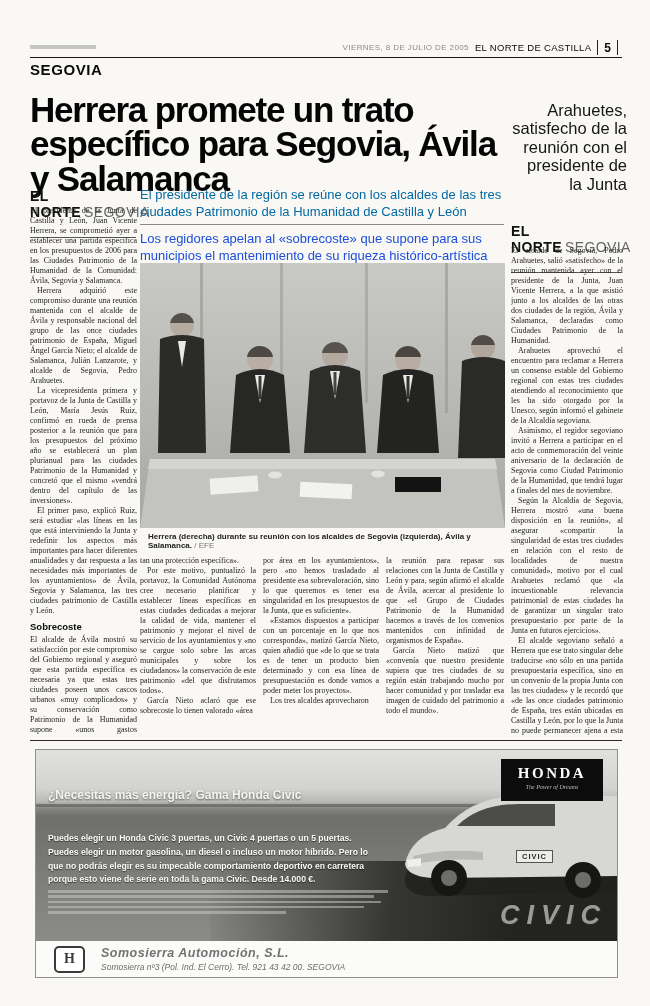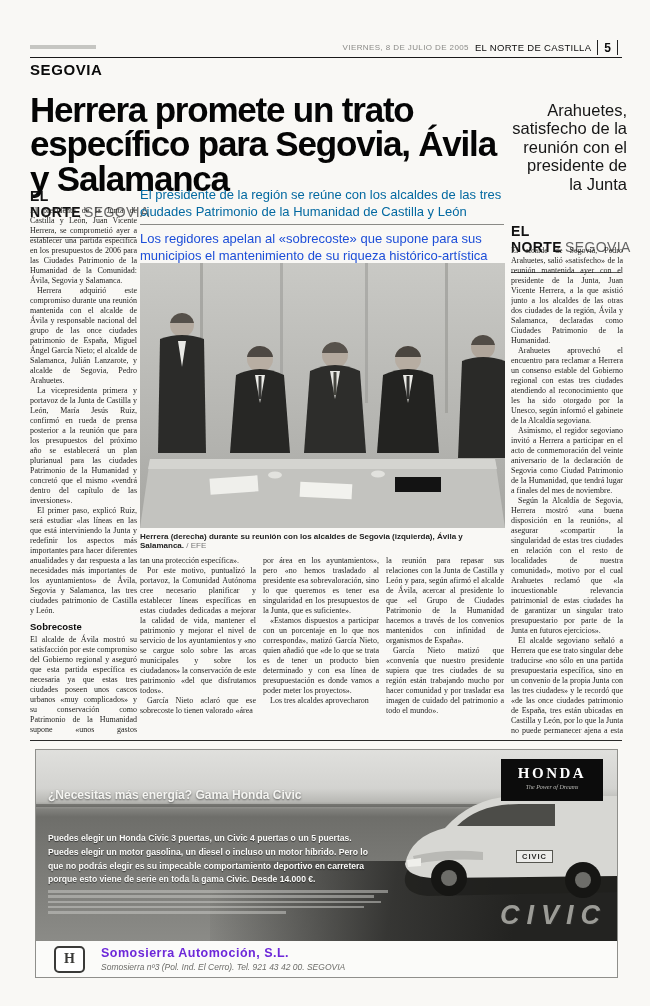--- a/index.html
+++ b/index.html
@@ -16,21 +16,21 @@
   
   .headline{position:absolute;top:93px;left:30px;width:492px;font-family:"Liberation Sans",sans-serif;font-weight:bold;font-size:35px;line-height:.98;letter-spacing:-1.2px;color:#050505;}
   .byline{font-family:Liberation Sans, sans-serif;font-size:14px;letter-spacing:.4px;padding-bottom:17px;border-bottom:1px solid #555;}
   .byline .ag{font-weight:bold;color:#111;}
   .byline .pl{color:#666;margin-left:3px;}
   .byline-main{position:absolute;top:188px;left:30px;width:106px;}
   .deck1{position:absolute;top:187px;left:140px;width:364px;font-family:"Liberation Sans",sans-serif;font-size:13px;line-height:1.28;color:#0369a1;}
   .deck-rule{position:absolute;top:224px;left:140px;width:364px;border-top:1px solid #8a8a86;}
   .deck2{position:absolute;top:231px;left:140px;width:364px;font-family:"Liberation Sans",sans-serif;font-size:13px;line-height:1.28;color:#1d4ed8;}
   .photo{position:absolute;top:263px;left:140px;width:365px;height:265px;background:#b7b7b4;overflow:hidden;}
-  .caption{position:absolute;top:532px;left:140px;width:365px;font-family:"Liberation Sans",sans-serif;font-size:8px;font-weight:bold;color:#222;}
+  .caption{position:absolute;top:532px;left:148px;width:365px;font-family:"Liberation Sans",sans-serif;font-size:8px;font-weight:bold;color:#222;}
   .caption .credit{font-weight:normal;color:#777;}
   .bodycol{position:absolute;font-size:8px;line-height:1.25;text-align:justify;overflow:hidden;color:#242422;}
   .bodycol p{margin:0;}
   .bodycol p + p{text-indent:7px;}
   .col-left{top:206px;left:30px;width:107px;height:530px;}
   .col-b{top:556px;left:140px;width:116px;height:181px;}
   .col-c{top:556px;left:263px;width:116px;height:181px;}
   .col-d{top:556px;left:386px;width:118px;height:181px;}
   .subhead{font-family:"Liberation Sans",sans-serif;font-weight:bold;font-size:9.5px;margin:5px 0 2px;text-indent:0;color:#0c0c0c;}
   .rule-bottom{position:absolute;top:740px;left:30px;width:592px;border-top:1px solid #2a2a2a;}
@@ -55,21 +55,21 @@
   .fineprint div{height:2.5px;background:#c7c7c2;opacity:.55;margin-bottom:2.8px;}
   .fineprint div:nth-child(2){width:96%;}
   .fineprint div:nth-child(3){width:98%;}
   .fineprint div:nth-child(4){width:93%;}
   .fineprint div:nth-child(5){width:70%;}
   .civic-badge{position:absolute;left:480px;top:100px;background:#ececea;border:1px solid #55554f;font-family:"Liberation Sans",sans-serif;font-weight:bold;font-size:7.5px;letter-spacing:1px;color:#2b2b29;padding:1px 5px;}
   .civic-big{position:absolute;right:10px;top:150px;font-family:"Liberation Sans",sans-serif;font-weight:bold;font-style:italic;font-size:27px;letter-spacing:7px;color:#9c9c97;text-shadow:1px 1px 0 #2c2c2a;}
   .ad-dealer{position:absolute;left:0;right:0;bottom:0;height:36px;background:#fbfbf9;display:flex;align-items:center;padding-left:18px;box-sizing:border-box;}
   .h-logo{width:27px;height:23px;border:2.5px solid #3a3a38;border-radius:5px;display:flex;align-items:center;justify-content:center;font-family:"Liberation Serif",serif;font-weight:bold;font-size:14px;color:#3a3a38;background:#fff;}
   .dealer-text{margin-left:16px;}
-  .dealer-name{font-family:"Liberation Sans",sans-serif;font-weight:bold;font-size:12.5px;color:#6d28d9;letter-spacing:.5px;}
+  .dealer-name{font-family:"Liberation Sans",sans-serif;font-weight:bold;font-style:italic;font-size:12.5px;color:#737373;letter-spacing:.5px;}
   .dealer-addr{font-family:"Liberation Sans",sans-serif;font-style:italic;font-size:8.5px;color:#6d6d69;margin-top:2px;}
 </style>
 </head>
 <body>
 
 <div class="page">
 
   <div class="mast-mark"></div>
   <div class="mast-right">
     <span class="mast-date">VIERNES, 8 DE JULIO DE 2005</span>

